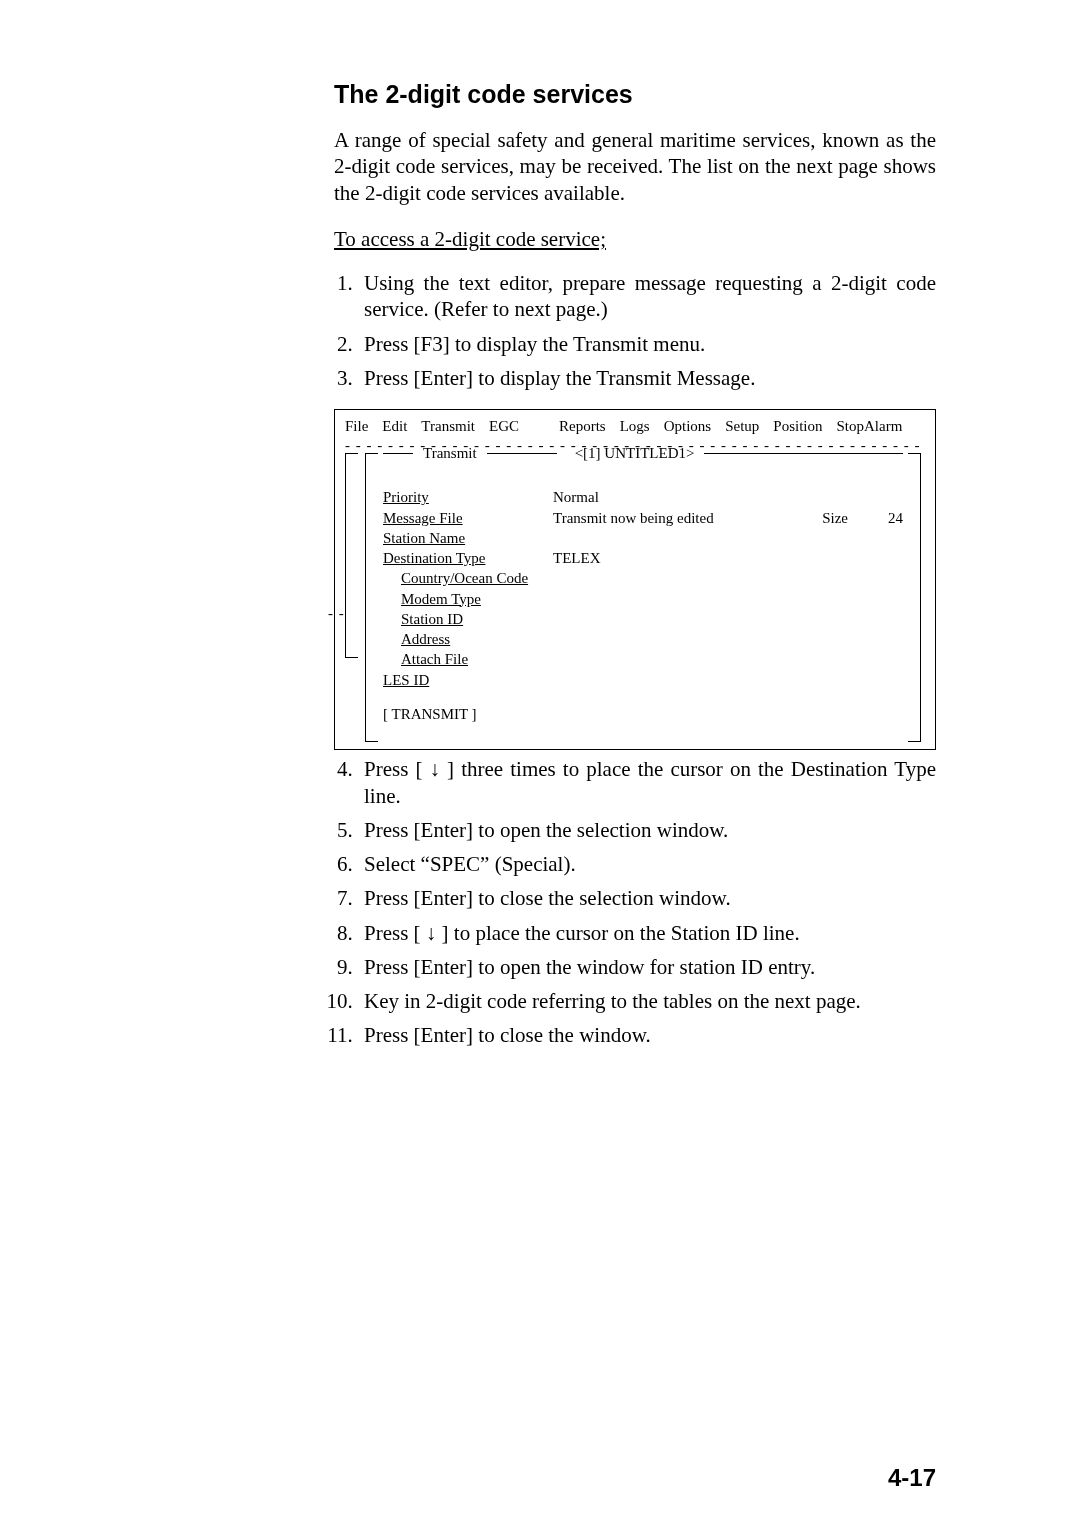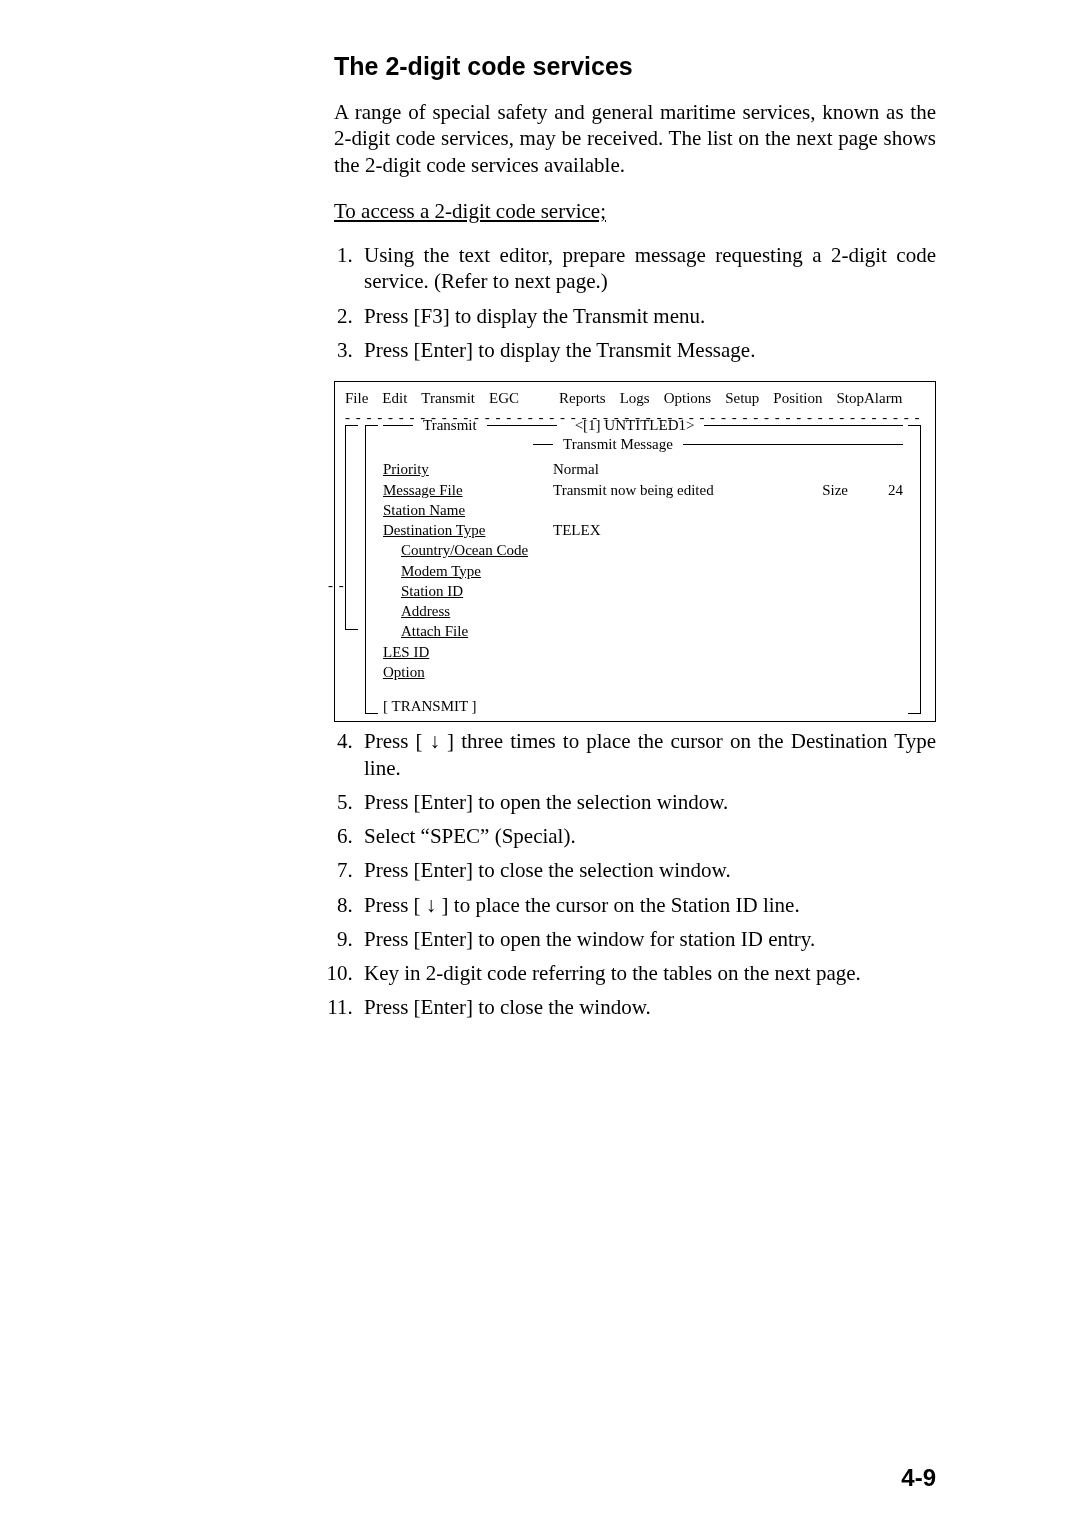--- a/index.html
+++ b/index.html
@@ -7,21 +7,21 @@
     padding: 0;
     background: #fff;
     font-family: "Times New Roman", Times, serif;
     color: #000;
   }
   .page {
     width: 1076px;
     height: 1528px;
     position: relative;
     box-sizing: border-box;
-    padding: 52px 140px 60px 334px;
+    padding: 80px 140px 60px 334px;
   }
   .heading {
     font-family: Arial, Helvetica, sans-serif;
     font-weight: bold;
     font-size: 25px;
     margin: 0 0 18px 0;
   }
   .body-text {
     font-size: 21px;
     line-height: 1.25;
@@ -262,26 +262,20 @@
 
           <div class="title-line1">
             <div class="tl-rule" style="flex:0 0 30px"></div>
             <div class="tl-label">Transmit</div>
             <div class="tl-rule" style="flex:0 0 70px"></div>
             <div style="flex:0 0 8px"></div>
             <div class="tl-label">&lt;[1] UNTITLED1&gt;</div>
             <div class="tl-rule"></div>
           </div>
 
-          <div class="title-line2">
-            <div style="flex:0 0 150px"></div>
-            <div class="tl-rule" style="flex:0 0 20px"></div>
-            <div class="tl-label">Transmit Message</div>
-            <div class="tl-rule"></div>
-          </div>
 
           <div class="form-area">
             <div class="form-row">
               <div class="fl-label">Priority</div>
               <div class="fl-value">Normal</div>
             </div>
             <div class="form-row">
               <div class="fl-label">Message File</div>
               <div class="fl-value">Transmit now being edited</div>
               <div class="fl-size-l">Size</div>
@@ -305,23 +299,20 @@
               <div class="fl-label indent">Station ID</div>
             </div>
             <div class="form-row">
               <div class="fl-label indent">Address</div>
             </div>
             <div class="form-row">
               <div class="fl-label indent">Attach File</div>
             </div>
             <div class="form-row">
               <div class="fl-label">LES ID</div>
-            </div>
-            <div class="form-row">
-              <div class="fl-label">Option</div>
             </div>
 
             <div class="transmit-btn">[   TRANSMIT   ]</div>
           </div>
         </div>
       </div>
     </div>
 
   </div>
 
@@ -329,14 +320,14 @@
     <li>Press [ ↓ ] three times to place the cursor on the Destination Type line.</li>
     <li>Press [Enter] to open the selection window.</li>
     <li>Select “SPEC” (Special).</li>
     <li>Press [Enter] to close the selection window.</li>
     <li>Press [ ↓ ] to place the cursor on the Station ID line.</li>
     <li>Press [Enter] to open the window for station ID entry.</li>
     <li>Key in 2-digit code referring to the tables on the next page.</li>
     <li>Press [Enter] to close the window.</li>
   </ol>
 
-  <div class="page-number">4-9</div>
+  <div class="page-number">4-17</div>
 </div>
 
 </body></html>

